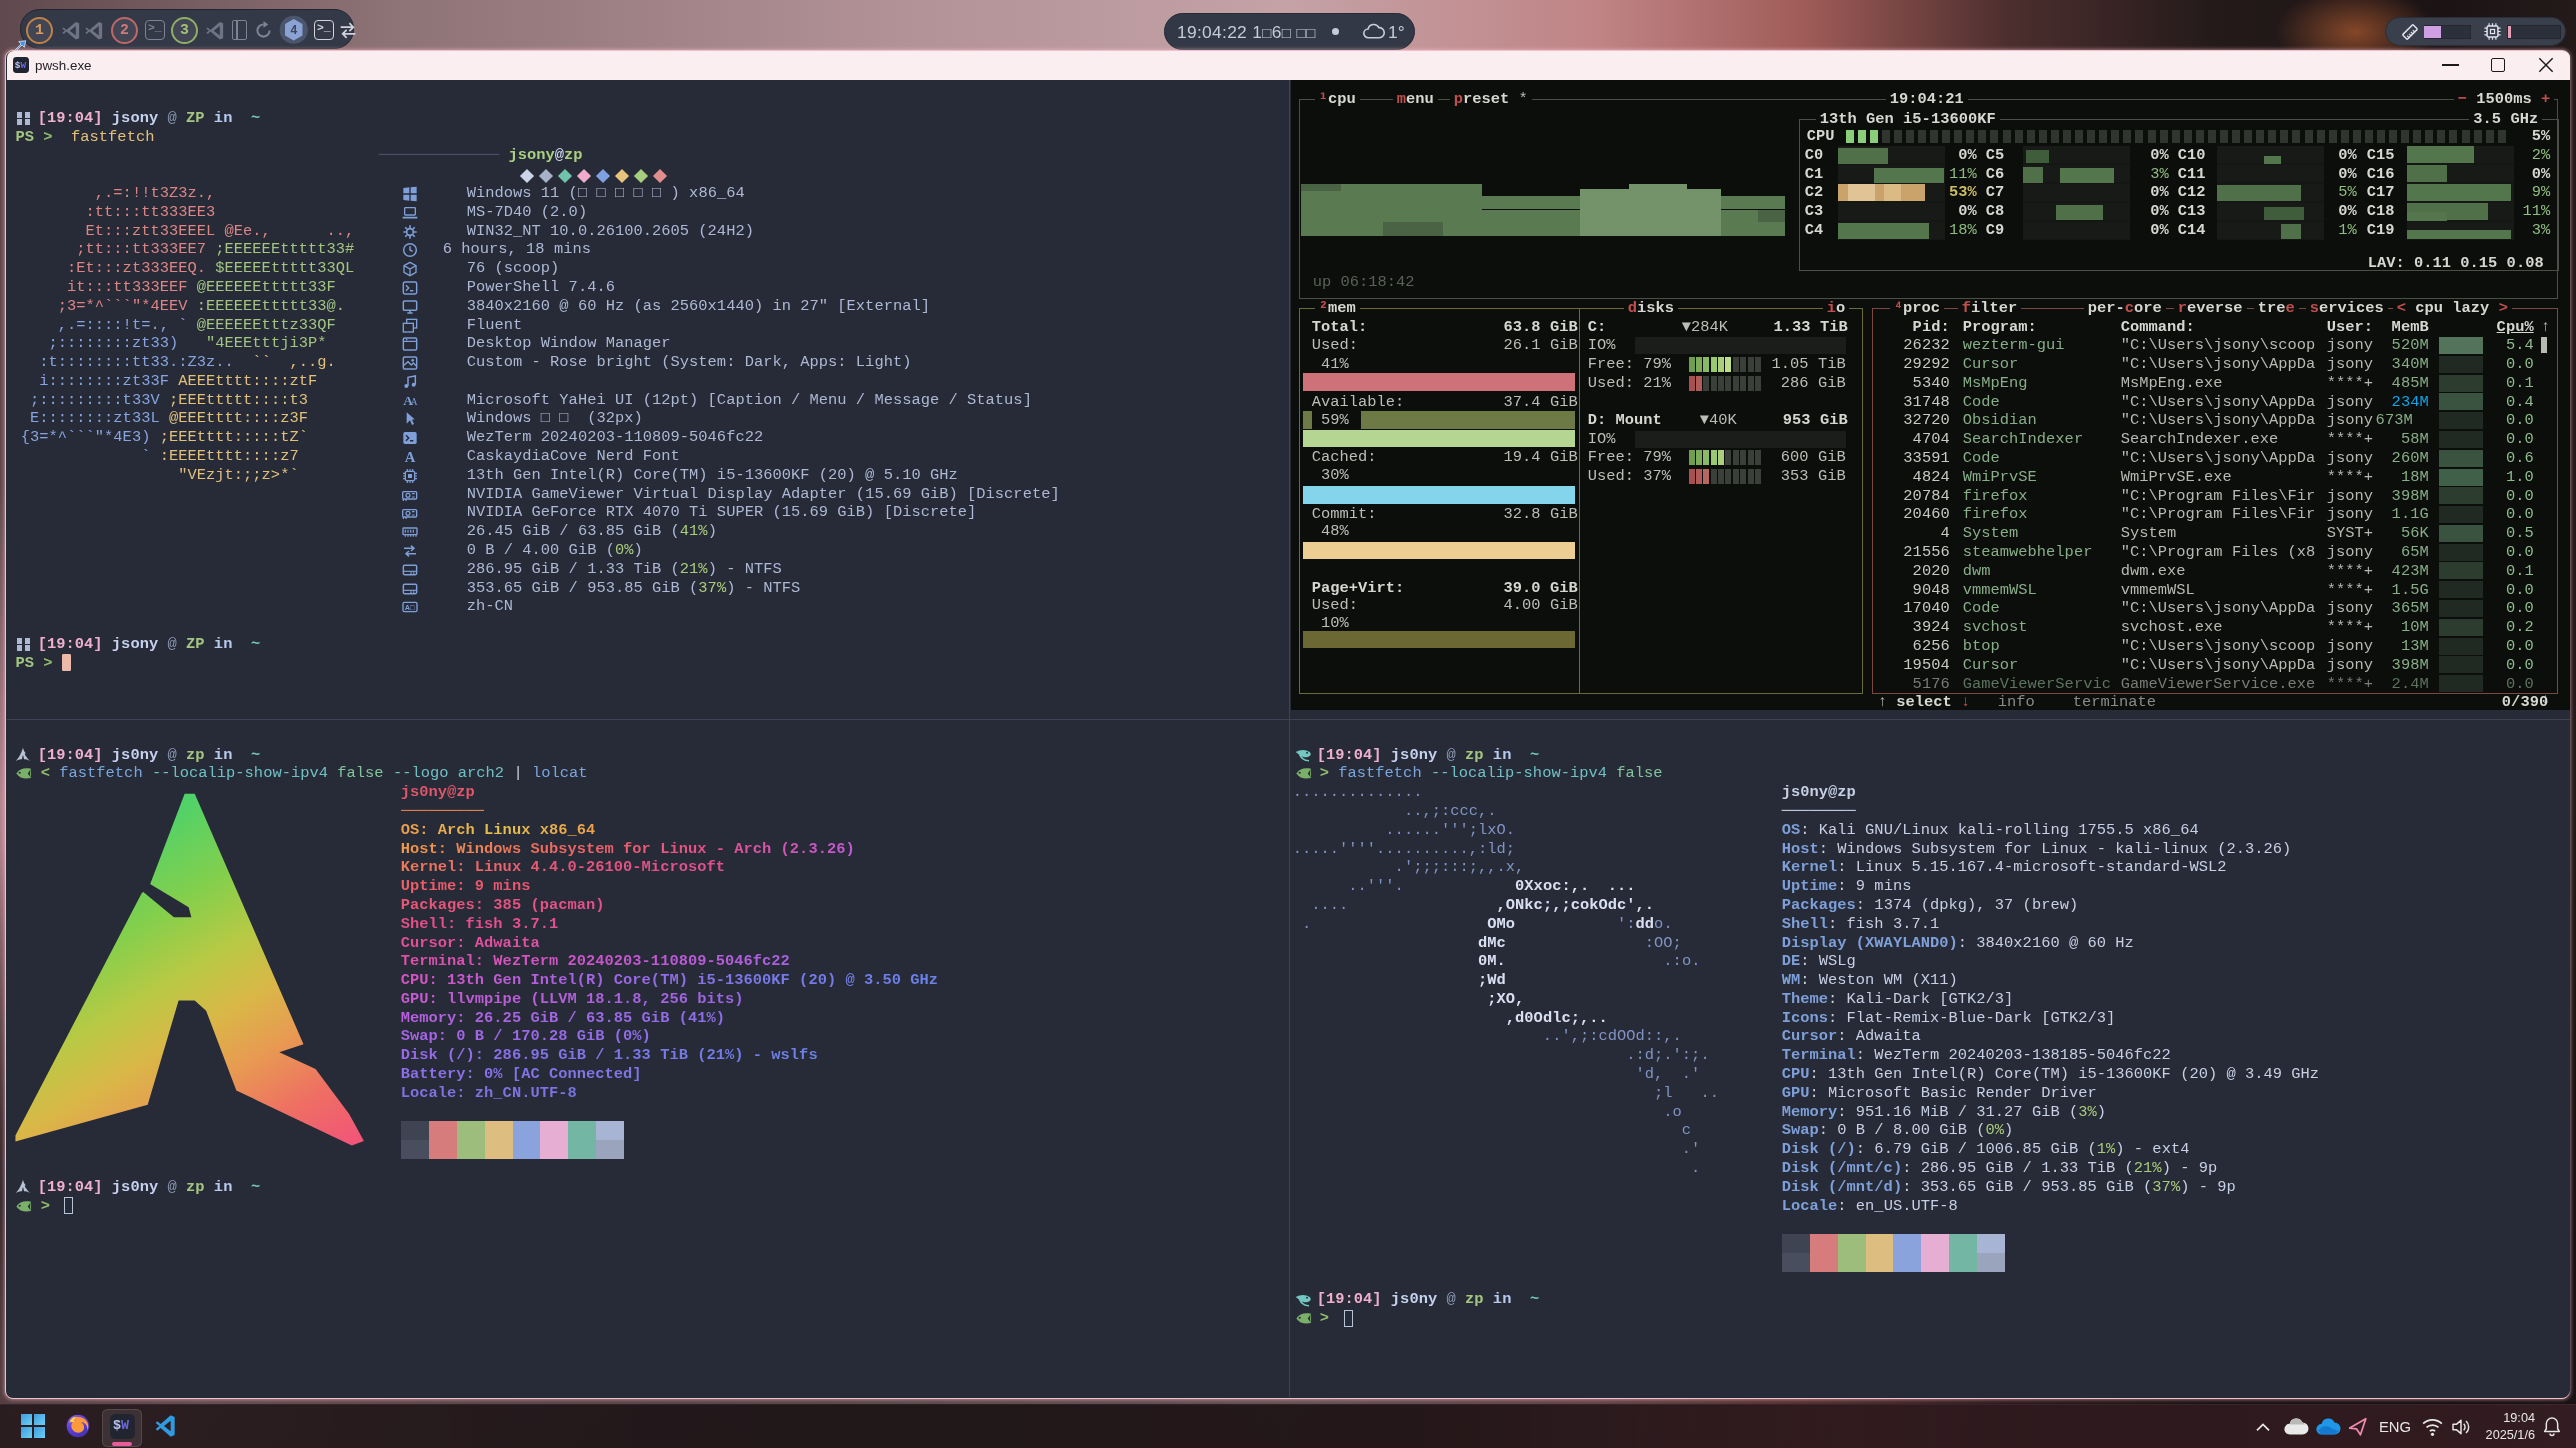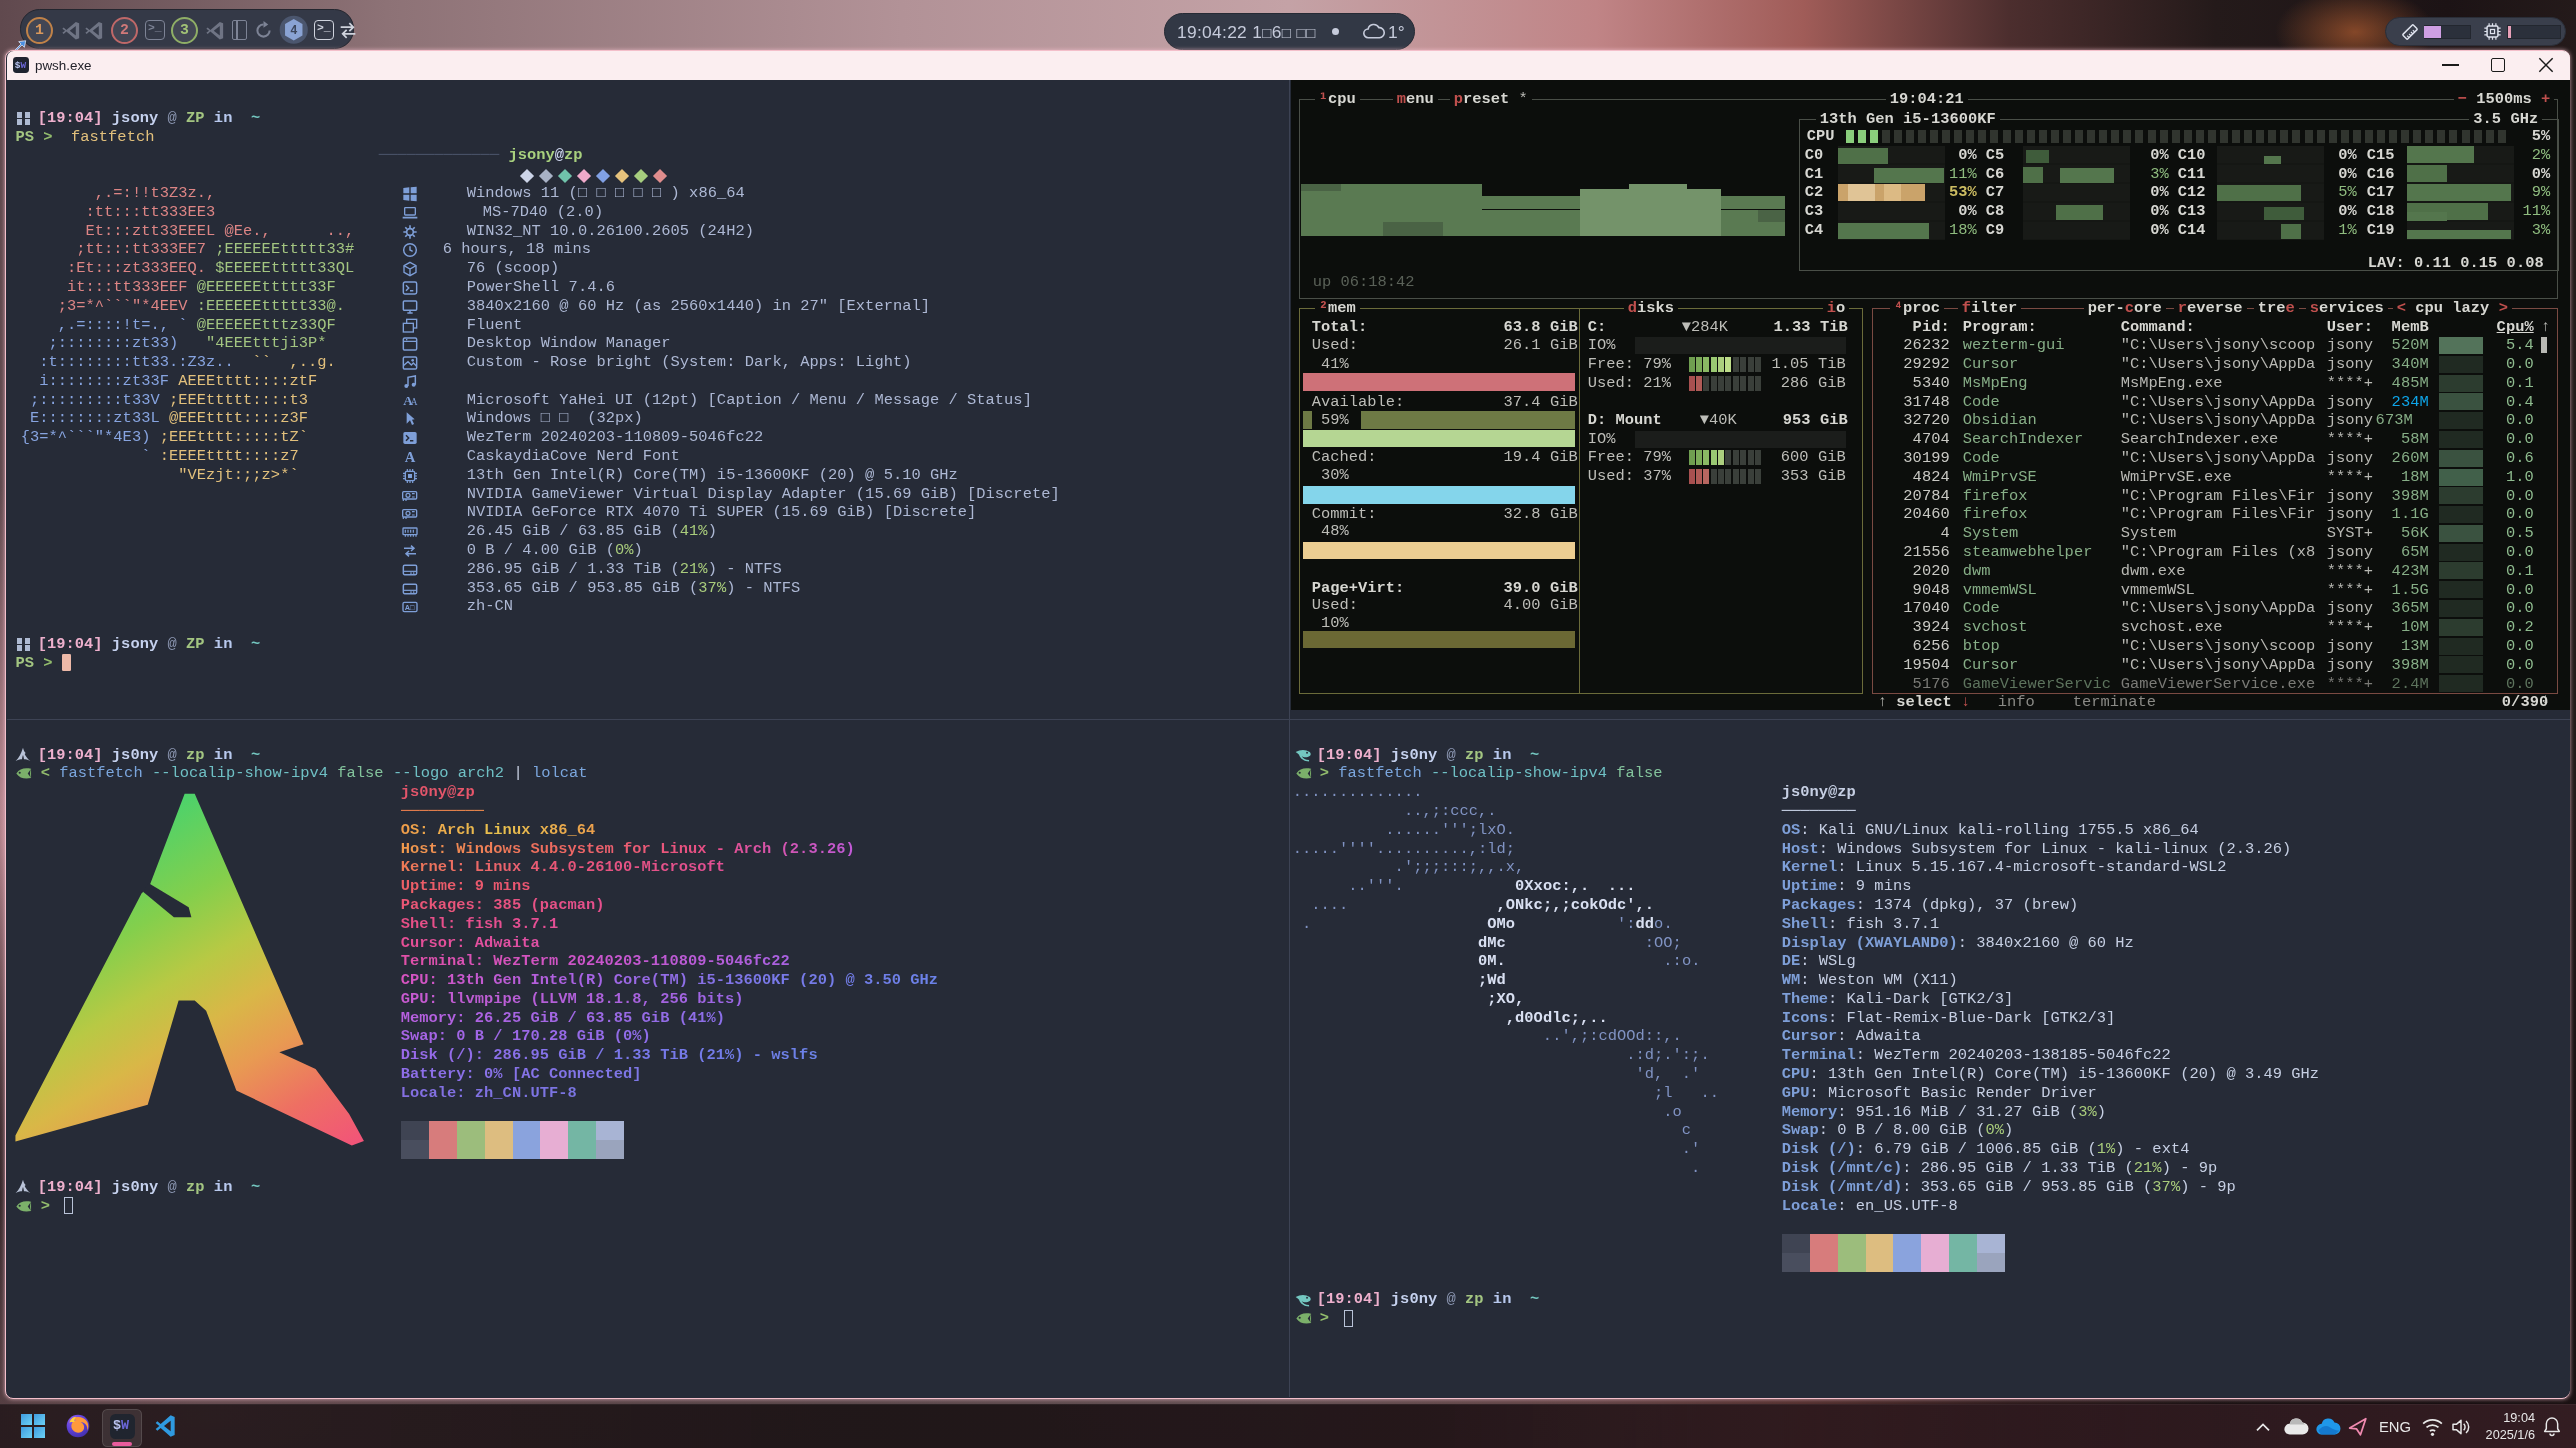--- a/index.html
+++ b/index.html
@@ -111,21 +111,21 @@
     <div class="a mono" style="left:14px;top:236px;"><span style="color:#87a4e0">    ,.=::::!t=., `</span><span style="color:#a3c581"> @EEEEEEtttz33QF</span></div>
     <div class="a mono" style="left:14px;top:254px;"><span style="color:#87a4e0">   ;::::::::zt33)</span><span style="color:#a3c581">   "4EEEtttji3P*</span></div>
     <div class="a mono" style="left:14px;top:273px;"><span style="color:#87a4e0">  :t::::::::tt33.</span><span style="color:#87a4e0">:Z3z..</span><span style="color:#e2c07c">  ``  ,..g.</span></div>
     <div class="a mono" style="left:14px;top:292px;"><span style="color:#87a4e0">  i::::::::zt33F</span><span style="color:#e2c07c"> AEEEtttt::::ztF</span></div>
     <div class="a mono" style="left:14px;top:311px;"><span style="color:#87a4e0"> ;:::::::::t33V</span><span style="color:#e2c07c"> ;EEEttttt::::t3</span></div>
     <div class="a mono" style="left:14px;top:329px;"><span style="color:#87a4e0"> E::::::::zt33L</span><span style="color:#e2c07c"> @EEEtttt::::z3F</span></div>
     <div class="a mono" style="left:14px;top:348px;"><span style="color:#87a4e0">{3=*^```"*4E3)</span><span style="color:#e2c07c"> ;EEEtttt:::::tZ`</span></div>
     <div class="a mono" style="left:14px;top:367px;"><span style="color:#87a4e0">             `</span><span style="color:#e2c07c"> :EEEEtttt::::z7</span></div>
     <div class="a mono" style="left:14px;top:386px;"><span style="color:#e2c07c">                 "VEzjt:;;z&gt;*`</span></div>
     <div class="a mono" style="left:460px;top:104px;"><span style="color:#adb8d4">Windows 11 (<span style="letter-spacing:9.3px">□□□□□</span>) x86_64</span></div>
-    <div class="a mono" style="left:476px;top:123px;text-align:right;"><span style="color:#adb8d4">MS-7D40 (2.0)</span></div>
+    <div class="a mono" style="left:460px;top:123px;text-align:right;"><span style="color:#adb8d4">MS-7D40 (2.0)</span></div>
     <div class="a mono" style="left:460px;top:142px;"><span style="color:#adb8d4">WIN32_NT 10.0.26100.2605 (24H2)</span></div>
     <div class="a mono" style="left:436px;top:160px;"><span style="color:#adb8d4">6 hours, 18 mins</span></div>
     <div class="a mono" style="left:460px;top:179px;"><span style="color:#adb8d4">76 (scoop)</span></div>
     <div class="a mono" style="left:460px;top:198px;"><span style="color:#adb8d4">PowerShell 7.4.6</span></div>
     <div class="a mono" style="left:460px;top:217px;"><span style="color:#adb8d4">3840x2160 @ 60 Hz (as 2560x1440) in 27" [External]</span></div>
     <div class="a mono" style="left:460px;top:236px;"><span style="color:#adb8d4">Fluent</span></div>
     <div class="a mono" style="left:460px;top:254px;"><span style="color:#adb8d4">Desktop Window Manager</span></div>
     <div class="a mono" style="left:460px;top:273px;"><span style="color:#adb8d4">Custom - Rose bright (System: Dark, Apps: Light)</span></div>
     <div class="a mono" style="left:460px;top:311px;"><span style="color:#adb8d4">Microsoft YaHei UI (12pt) [Caption / Menu / Message / Status]</span></div>
     <div class="a mono" style="left:460px;top:329px;"><span style="color:#adb8d4">Windows <span style="letter-spacing:9.3px">□□</span> (32px)</span></div>
@@ -545,21 +545,21 @@
     <div class="a mono" style="right:157px;top:331px;text-align:right"><span style="color:#87ae87">673M</span></div>
     <div class="a" style="left:2432px;top:332px;width:44px;height:17.4px;background:#202a22"></div>
     <div class="a mono" style="right:36px;top:331px;text-align:right"><span style="color:#8fbc8f">0.0</span></div>
     <div class="a mono" style="right:620px;top:350px;text-align:right"><span style="color:#c9c9c4">4704</span></div>
     <div class="a mono" style="left:1956px;top:350px"><span style="color:#87ae87">SearchIndexer</span></div>
     <div class="a mono" style="left:2114px;top:350px"><span style="color:#b9b9b4">SearchIndexer.exe</span></div>
     <div class="a mono" style="left:2320px;top:350px"><span style="color:#b9b9b4">****+</span></div>
     <div class="a mono" style="right:141px;top:350px;text-align:right"><span style="color:#87ae87">58M</span></div>
     <div class="a" style="left:2432px;top:351px;width:44px;height:17.4px;background:#202a22"></div>
     <div class="a mono" style="right:36px;top:350px;text-align:right"><span style="color:#8fbc8f">0.0</span></div>
-    <div class="a mono" style="right:620px;top:369px;text-align:right"><span style="color:#c9c9c4">30199</span></div>
+    <div class="a mono" style="right:620px;top:369px;text-align:right"><span style="color:#c9c9c4">33591</span></div>
     <div class="a mono" style="left:1956px;top:369px"><span style="color:#87ae87">Code</span></div>
     <div class="a mono" style="left:2114px;top:369px"><span style="color:#b9b9b4">"C:\Users\jsony\AppDa</span></div>
     <div class="a mono" style="left:2320px;top:369px"><span style="color:#b9b9b4">jsony</span></div>
     <div class="a mono" style="right:141px;top:369px;text-align:right"><span style="color:#87ae87">260M</span></div>
     <div class="a" style="left:2432px;top:370px;width:44px;height:17.4px;background:#3a5240"></div>
     <div class="a mono" style="right:36px;top:369px;text-align:right"><span style="color:#8fbc8f">0.6</span></div>
     <div class="a mono" style="right:620px;top:388px;text-align:right"><span style="color:#c9c9c4">4824</span></div>
     <div class="a mono" style="left:1956px;top:388px"><span style="color:#87ae87">WmiPrvSE</span></div>
     <div class="a mono" style="left:2114px;top:388px"><span style="color:#b9b9b4">WmiPrvSE.exe</span></div>
     <div class="a mono" style="left:2320px;top:388px"><span style="color:#b9b9b4">****+</span></div>

